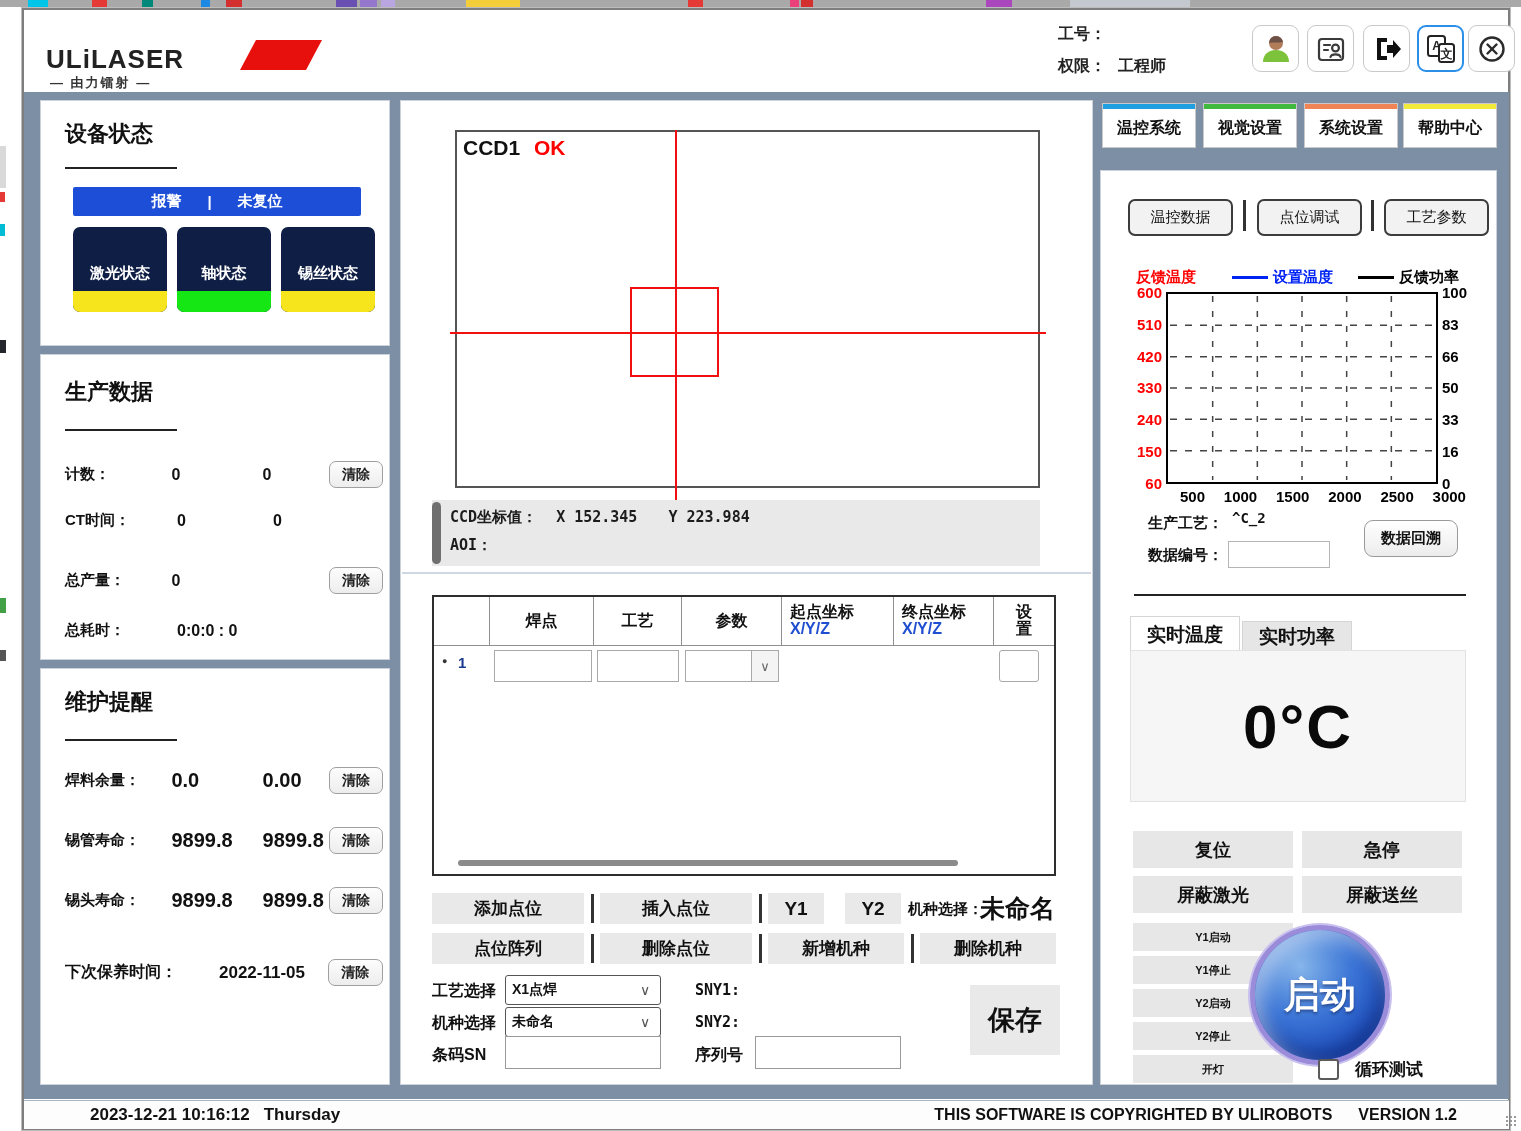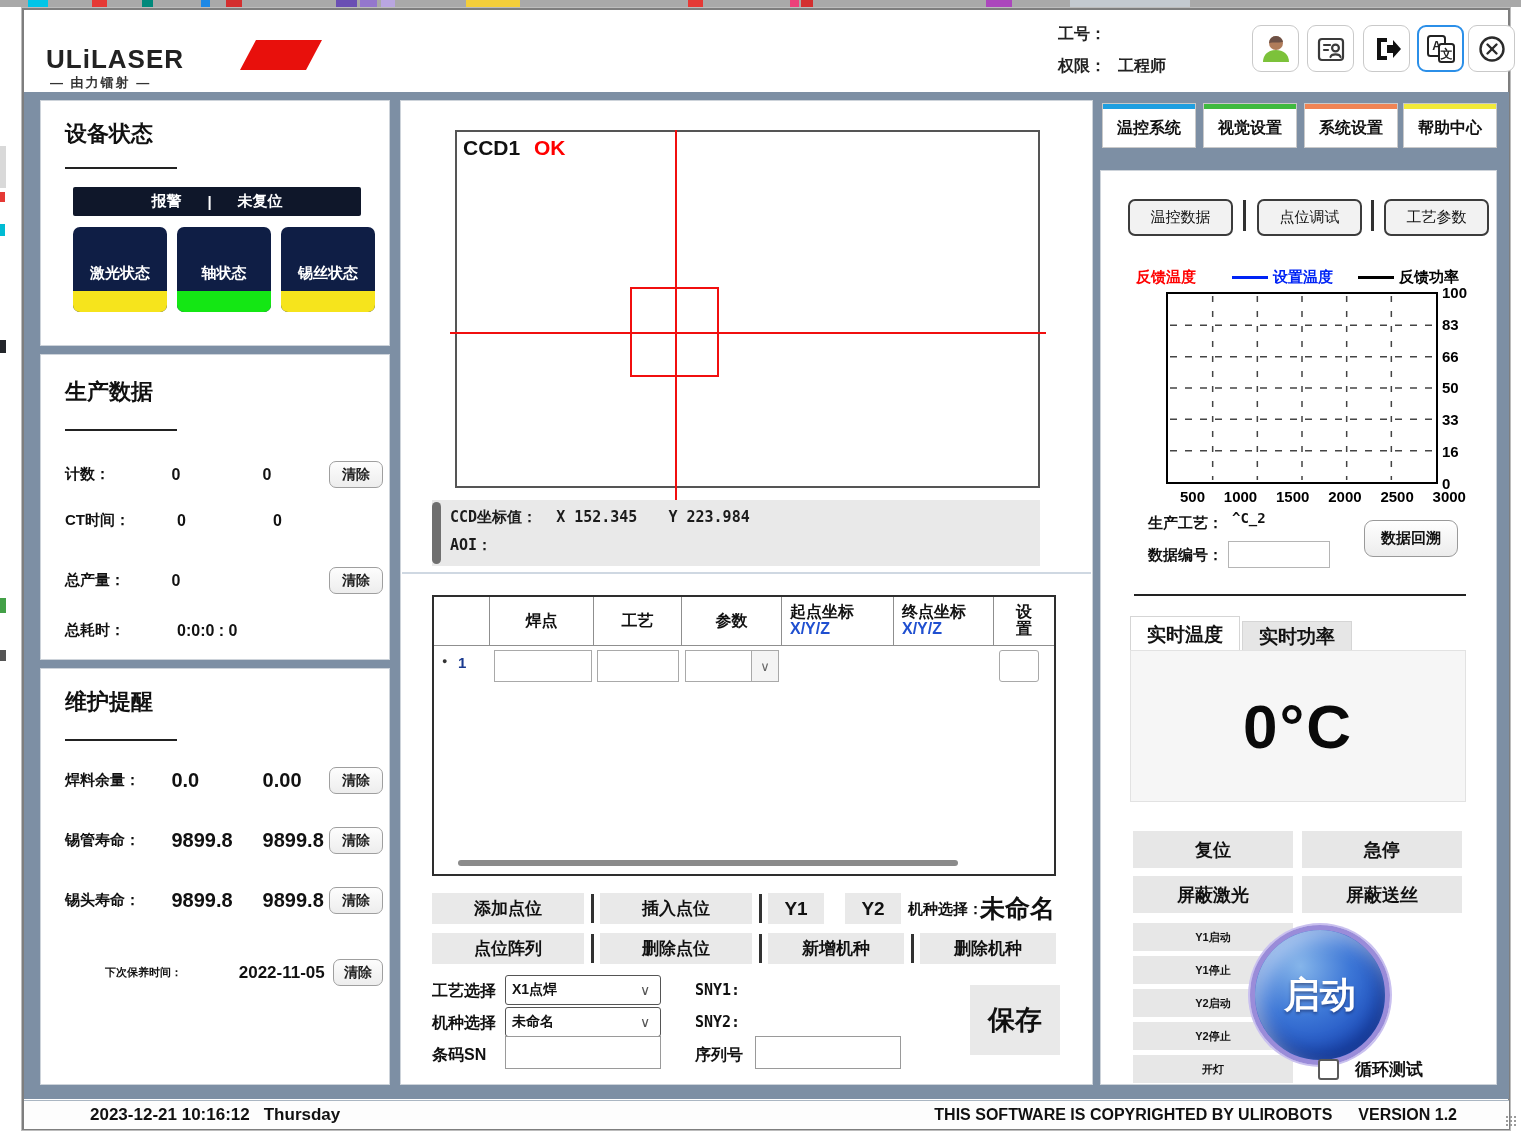--- a/index.html
+++ b/index.html
@@ -20,21 +20,21 @@
   .iconbtn{position:absolute;top:25px;width:47px;height:47px;border:1px solid #c9c9c9;border-radius:9px;
            background:#fff;display:flex;align-items:center;justify-content:center;cursor:pointer;box-sizing:border-box;}
   .iconbtn.hl{border:2px solid #2b8fe8;}
   
   .mainbg{left:24px;top:92px;width:1485px;height:1007px;background:#7d8fa4;}
   
   .panel{position:absolute;background:#fff;border:1px solid #cdd3da;box-sizing:border-box;}
   .sec-title{font-size:22px;font-weight:800;color:#111;}
   .sec-underline{height:2px;background:#222;}
   
-  .alarmbar{background:#0f172a;color:#fff;font-weight:700;font-size:15px;
+  .alarmbar{background:#1d4ed8;color:#fff;font-weight:700;font-size:15px;
             display:flex;align-items:center;justify-content:center;gap:26px;border-radius:2px;}
   .tile{position:absolute;width:94px;border-radius:7px;overflow:hidden;background:#0f1e45;}
   .tile .tlabel{height:64px;display:flex;align-items:flex-end;justify-content:center;
                 color:#fff;font-size:15px;font-weight:700;padding-bottom:8px;box-sizing:border-box;}
   .tile .tstrip{height:21px;}
   
   .prow{position:absolute;display:flex;align-items:center;width:318px;}
   .prow .lbl{font-size:15px;font-weight:700;width:112px;}
   .prow .v1{font-size:16px;font-weight:700;width:96px;}
   .prow .v2{font-size:16px;font-weight:700;width:70px;}
@@ -263,21 +263,21 @@
       <span class="v2">9899.8</span>
       <button class="clearbtn">清除</button>
     </div>
     <div class="prow mrow" style="left:24px;top:218px;">
       <span class="lbl">锡头寿命：</span>
       <span class="v1">9899.8</span>
       <span class="v2">9899.8</span>
       <button class="clearbtn">清除</button>
     </div>
     <div class="prow" style="left:24px;top:290px;">
-      <span class="lbl" style="width:156px;font-size:11px;margin-left:40px;">下次保养时间：</span>
+      <span class="lbl" style="width:156px;font-size:16px;">下次保养时间：</span>
       <span class="v1" style="width:110px;font-size:17px;">2022-11-05</span>
       <button class="clearbtn">清除</button>
     </div>
   </div>
 
   <div class="panel" style="left:400px;top:100px;width:693px;height:985px;"></div>
 
   <div class="abs ccdframe"></div>
   <div class="abs ccdtitle" style="left:463px;top:136px;">
     <span>CCD1</span>
@@ -405,20 +405,29 @@
   </div>
   <div class="leg-item" style="left: 1232px; color: rgb(0, 35, 245);">
     <span class="leg-line" style="background: rgb(0, 35, 245);"></span>
     <span>设置温度</span>
   </div>
   <div class="leg-item" style="left: 1358px; color: rgb(0, 0, 0);">
     <span class="leg-line" style="background: rgb(0, 0, 0);"></span>
     <span>反馈功率</span>
   </div>
 
+  <div class="ytick" style="left:1126px;top:284px;width:36px;height:208px;align-items:flex-end;color:#ff0000;">
+      <span>600</span>
+      <span>510</span>
+      <span>420</span>
+      <span>330</span>
+      <span>240</span>
+      <span>150</span>
+      <span>60</span>
+    </div>
   <div class="abs plot">
     <svg width="268" height="188" viewBox="0 0 268 188">
         <line x1="2" x2="266" y1="31.333333333333332" y2="31.333333333333332" stroke="#444" stroke-width="1.5" stroke-dasharray="7 8"></line>
         <line x1="2" x2="266" y1="62.666666666666664" y2="62.666666666666664" stroke="#444" stroke-width="1.5" stroke-dasharray="7 8"></line>
         <line x1="2" x2="266" y1="94" y2="94" stroke="#444" stroke-width="1.5" stroke-dasharray="7 8"></line>
         <line x1="2" x2="266" y1="125.33333333333333" y2="125.33333333333333" stroke="#444" stroke-width="1.5" stroke-dasharray="7 8"></line>
         <line x1="2" x2="266" y1="156.66666666666666" y2="156.66666666666666" stroke="#444" stroke-width="1.5" stroke-dasharray="7 8"></line>
         <line y1="2" y2="186" x1="44.666666666666664" x2="44.666666666666664" stroke="#444" stroke-width="1.5" stroke-dasharray="6 9"></line>
         <line y1="2" y2="186" x1="89.33333333333333" x2="89.33333333333333" stroke="#444" stroke-width="1.5" stroke-dasharray="6 9"></line>
         <line y1="2" y2="186" x1="134" x2="134" stroke="#444" stroke-width="1.5" stroke-dasharray="6 9"></line>

